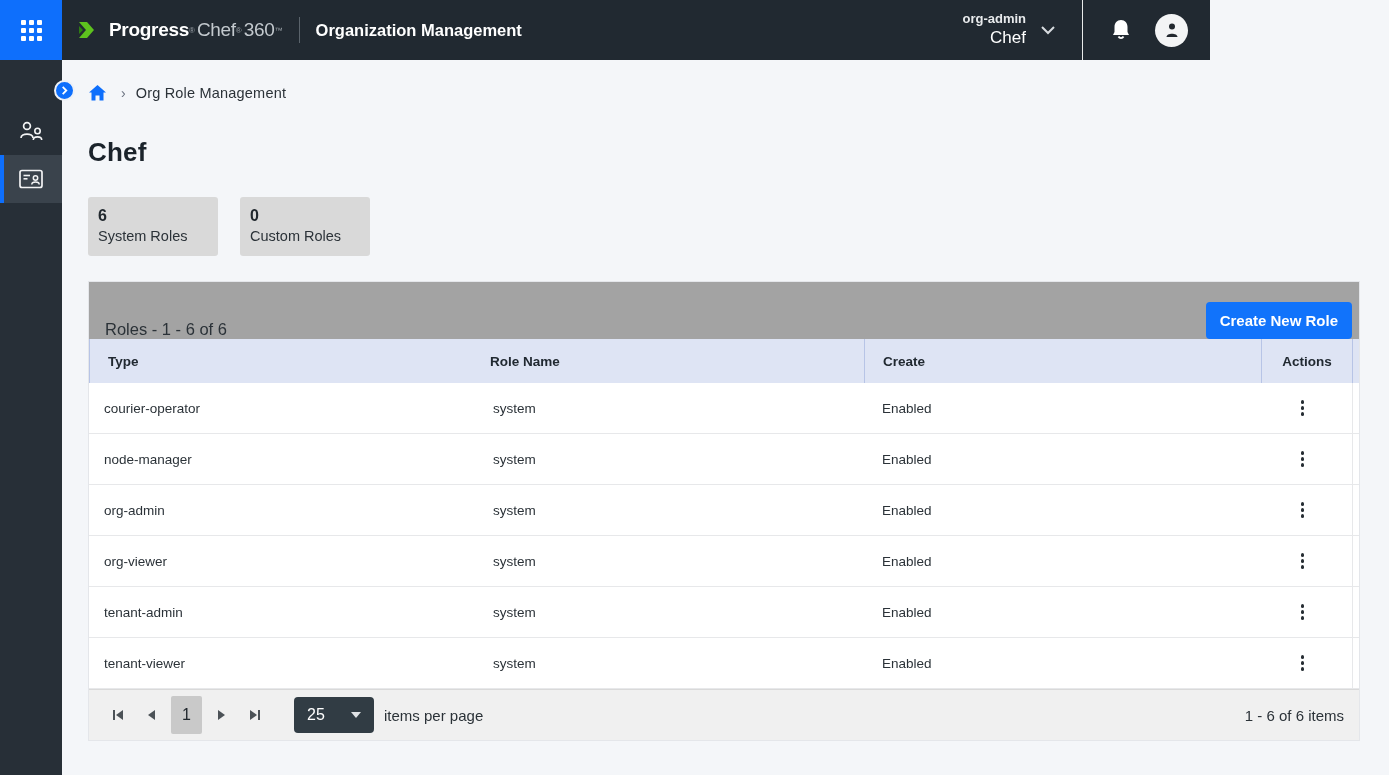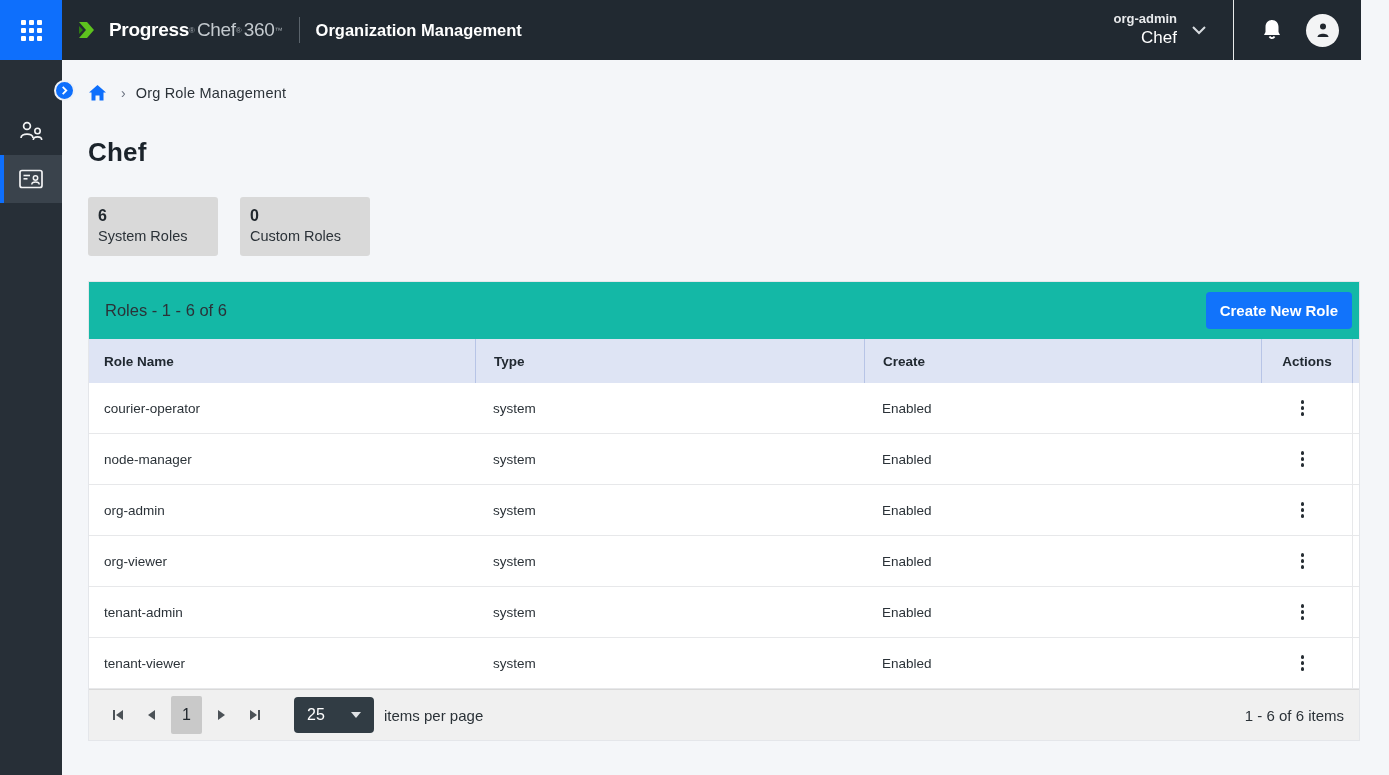--- a/index.html
+++ b/index.html
@@ -4,21 +4,21 @@
 <style>
   * { margin:0; padding:0; box-sizing:border-box; }
   html,body { width:1389px; height:775px; }
   body {
     font-family:"Liberation Sans","DejaVu Sans",sans-serif;
     background:#f4f6f9; color:#2b3238; overflow:hidden;
   }
   .app { width:1389px; height:775px; position:relative; }
 
   
-  .topbar { position:absolute; top:0; left:0; width:1361px; height:60px;
+  .topbar { position:absolute; top:0; left:0; width:1210px; height:60px;
     background:#212931; display:flex; align-items:center; z-index:5; }
   .apps-btn { width:62px; height:60px; background:#0e6ffc; display:flex;
     align-items:center; justify-content:center; cursor:pointer; flex:0 0 auto; }
   .apps-grid { display:grid; grid-template-columns:repeat(3,5px); grid-template-rows:repeat(3,5px); gap:3px; }
   .apps-grid span { width:5px; height:5px; background:#fff; border-radius:1px; }
   .brand { display:flex; align-items:center; margin-left:14px; }
   .brand svg { margin-right:7px; }
   .brand-bold { color:#fff; font-weight:bold; font-size:19px; letter-spacing:-0.3px; }
   .brand-light { color:#c3c9ce; font-size:19px; letter-spacing:-0.3px; margin-left:2px; }
   .brand sup { color:#9aa1a7; font-size:8px; }
@@ -52,21 +52,21 @@
   .crumb-sep { color:#6b7artists280; color:#6b7280; font-size:14px; margin:0 10px 0 14px; }
   .crumb-link { color:#2b3238; font-size:14.5px; cursor:pointer; letter-spacing:.2px; }
   .page-title { margin-top:32px; font-size:26px; font-weight:bold; color:#1b232b; letter-spacing:.2px; }
   .stat-cards { display:flex; gap:22px; margin-top:29px; }
   .stat-card { width:130px; height:59px; background:#d9d9d9; border-radius:3px; padding:8px 10px; }
   .stat-value { font-size:16px; font-weight:bold; color:#21282e; line-height:21px; }
   .stat-label { font-size:14.5px; color:#2b3238; line-height:21px; }
 
   
   .table-card { margin-top:25px; width:1272px; background:#fff; border:1px solid #e4e6ea; }
-  .table-toolbar { height:57px; background:#14b8a6; display:flex; align-items:center;
+  .table-toolbar { height:57px; background:#a3a3a3; display:flex; align-items:flex-end;
     justify-content:space-between; padding:0 7px 0 16px; }
   .table-title { font-size:16.5px; color:#2b3238; }
   .create-btn { background:#1173fb; color:#fff; border:none; border-radius:4px; height:37px;
     padding:0 14px; font-size:15px; font-weight:bold; font-family:inherit; cursor:pointer; }
   .grid-head { display:grid; grid-template-columns:386px 389px 389px 99px 7px; height:44px;
     background:#dee4f4; align-items:center; }
   .grid-head .hcell { font-size:13.5px; font-weight:bold; color:#212931; height:100%;
     display:flex; align-items:center; }
   .hcell.c1 { padding-left:15px; }
   .hcell.c2, .hcell.c3 { padding-left:18px; border-left:1px solid #b7c4e6; }
@@ -208,22 +208,22 @@
       </div>
     </div>
 
     <section class="table-card">
       <div class="table-toolbar">
         <span class="table-title">Roles - 1 - 6 of 6</span>
         <button class="create-btn">Create New Role</button>
       </div>
 
       <div class="grid-head">
+        <div class="hcell c2">Type</div>
         <div class="hcell c1">Role Name</div>
-        <div class="hcell c2">Type</div>
         <div class="hcell c3">Create</div>
         <div class="hcell c4">Actions</div>
         <div class="hcell c5"></div>
       </div>
 
       <div id="table-body">
         <div class="grid-row">
           <div class="cell c1">courier-operator</div>
           <div class="cell c2">system</div>
           <div class="cell c3">Enabled</div>

